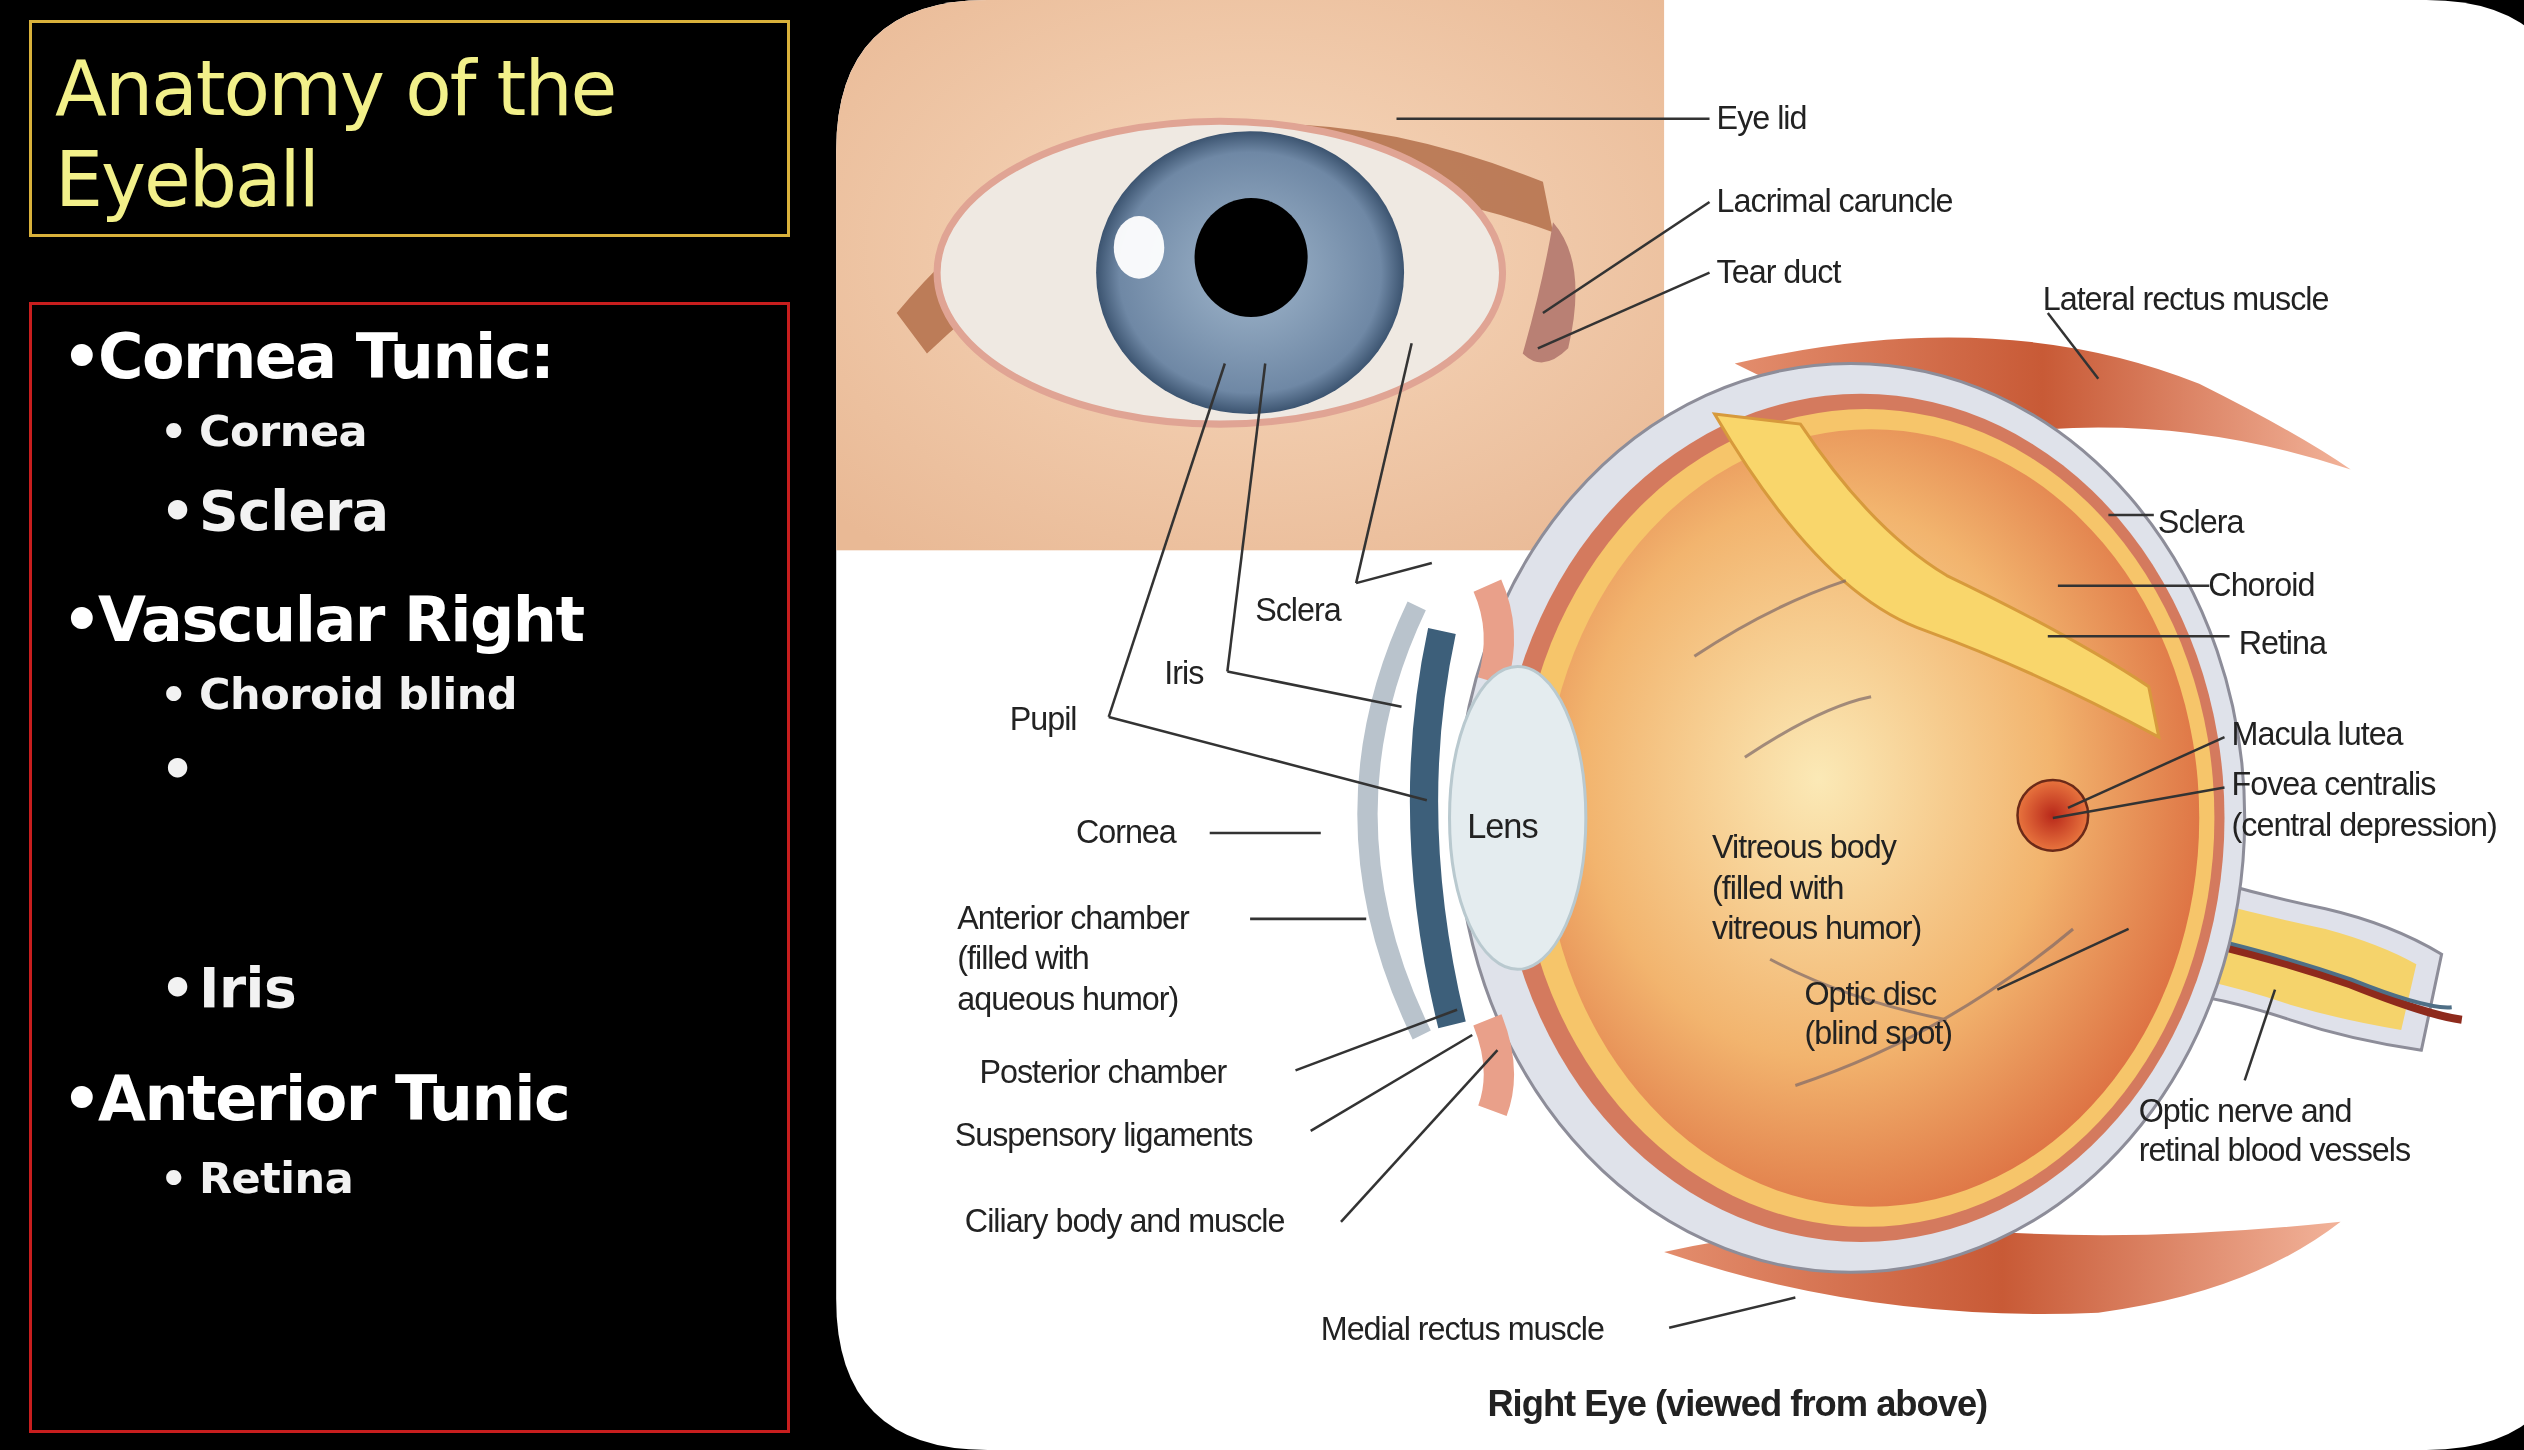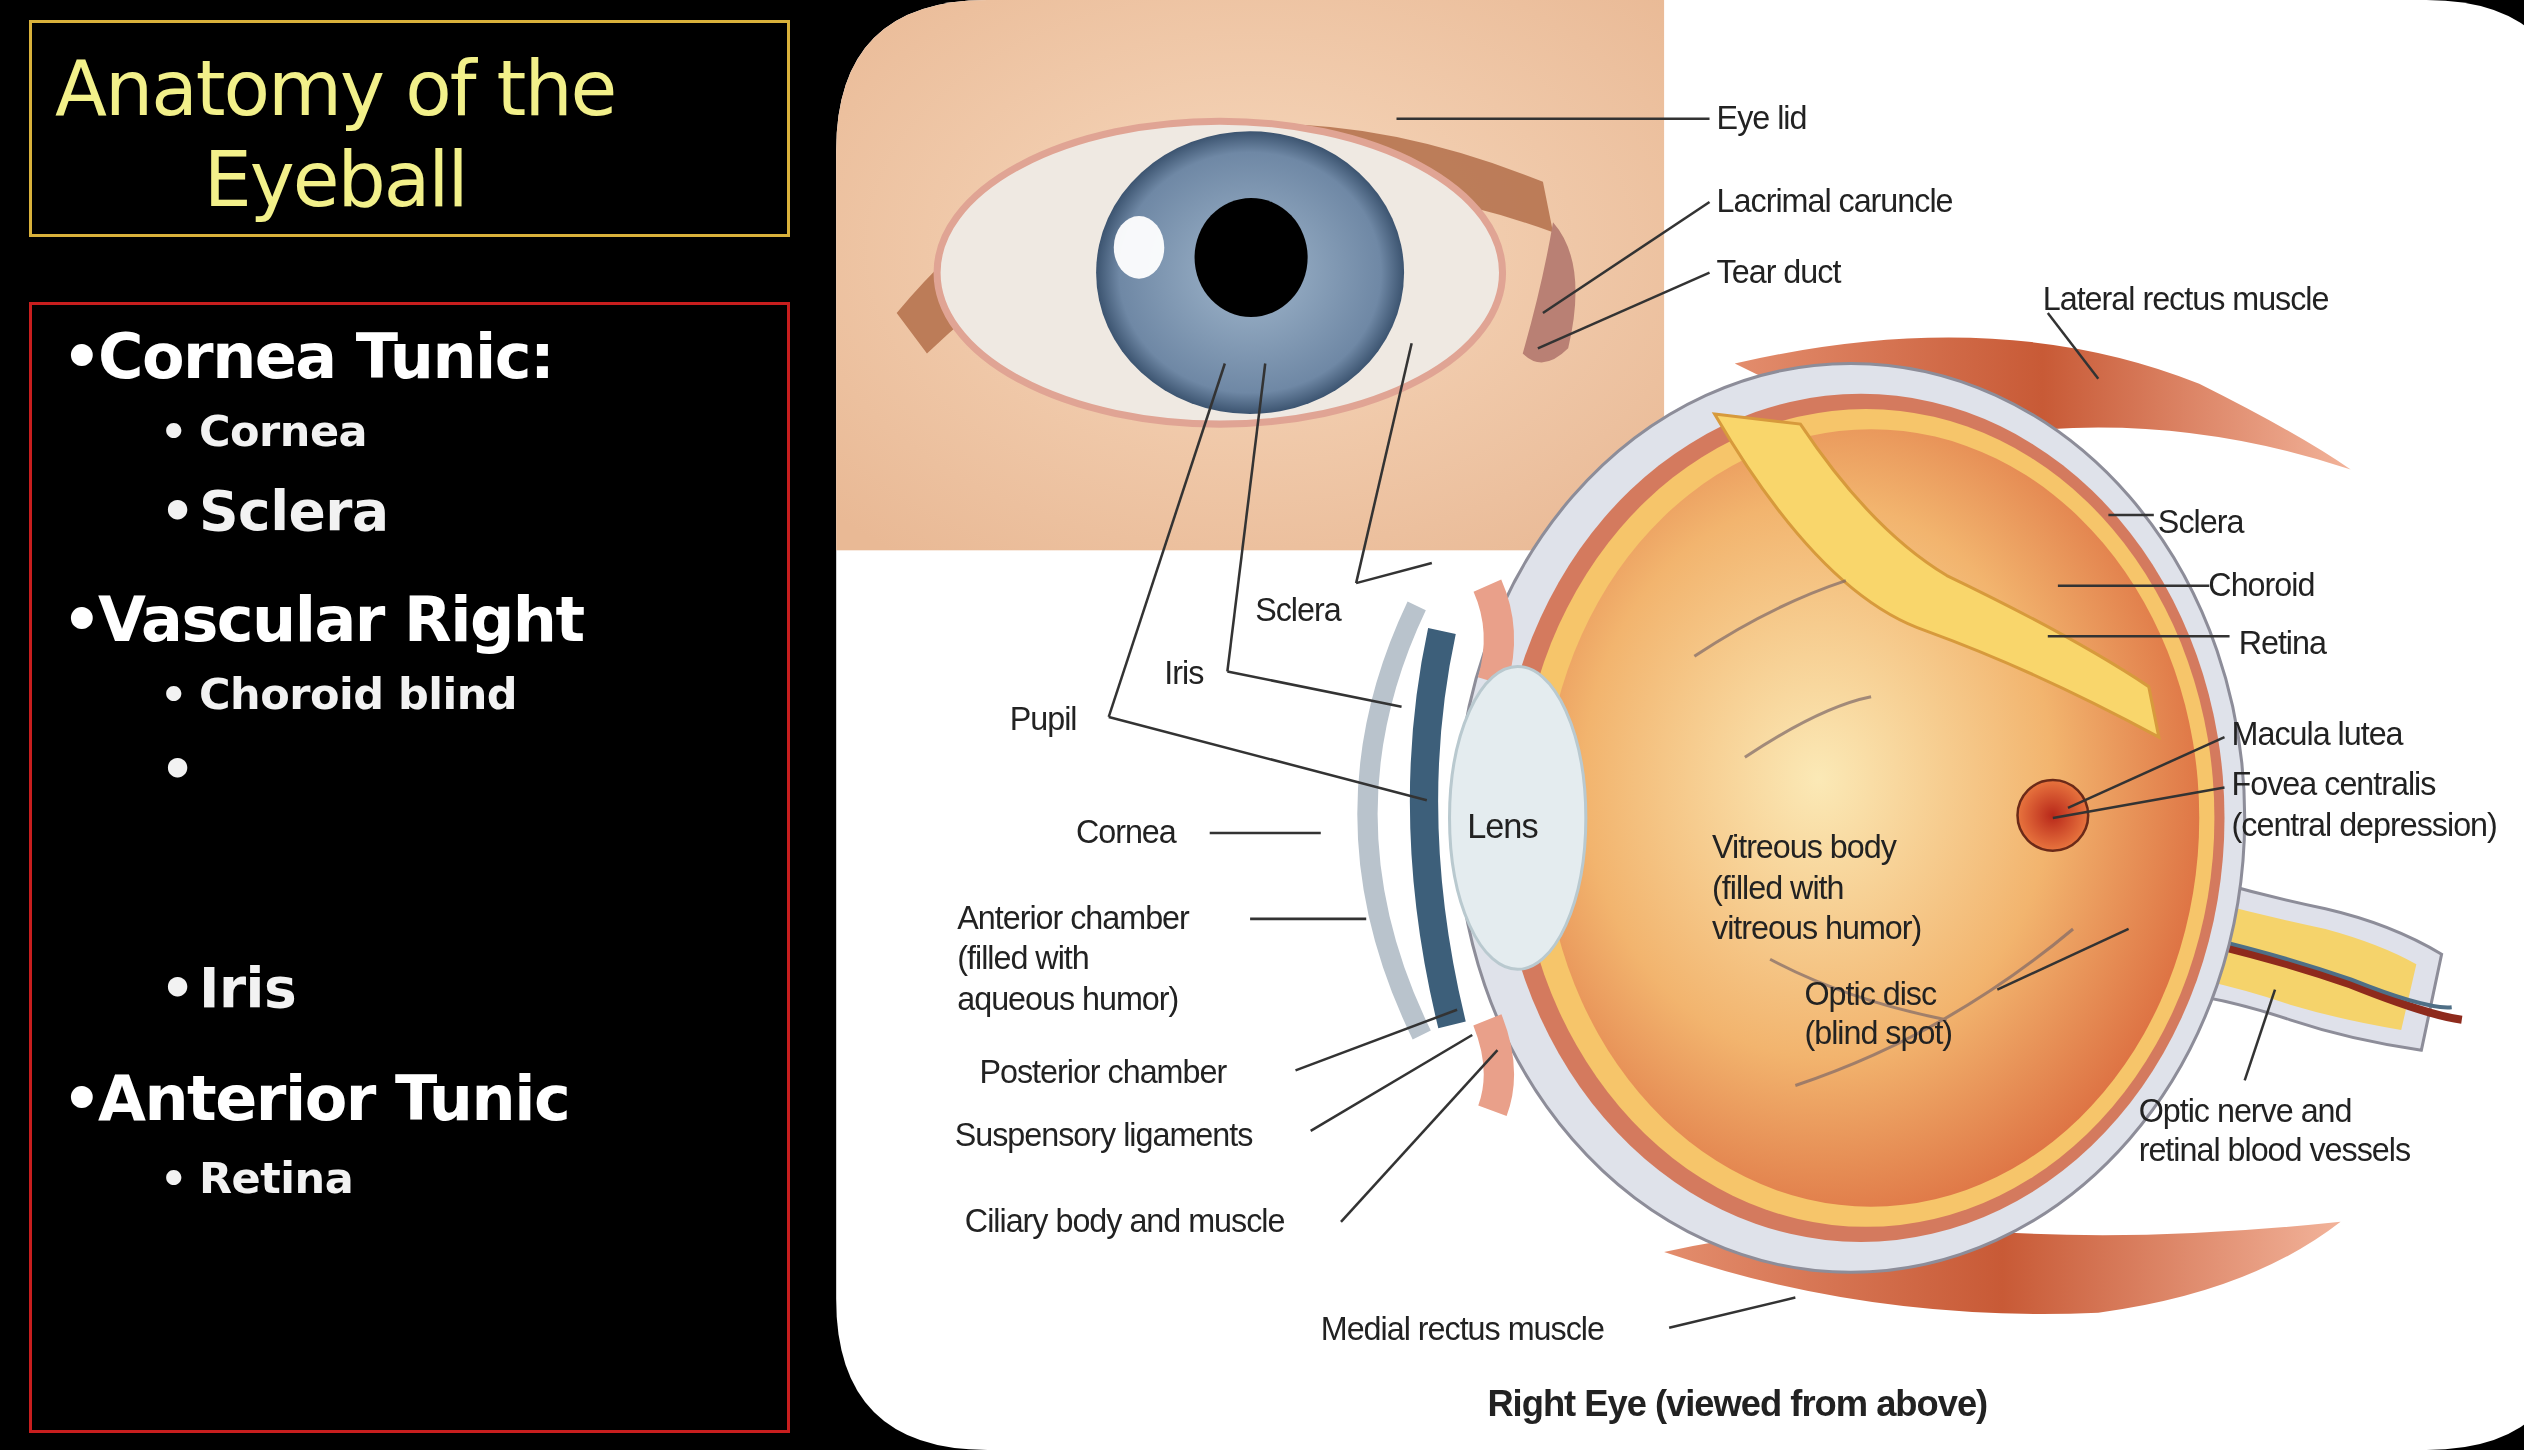--- a/index.html
+++ b/index.html
@@ -1,17 +1,17 @@
 <!DOCTYPE html>
 <html style="font-size:8px"><head>
 <meta charset="utf-8">
 <style>
   html, body { margin:0; padding:0; background:#000; }
   body { width:2577px; height:1450px; position:relative; overflow:hidden; font-family:"DejaVu Sans", sans-serif; }
-  .title-box { position:absolute; left:29px; top:20px; width:761px; height:217px; border:3.5px solid #d9b13b; box-sizing:border-box;text-align:center; }
+  .title-box { position:absolute; left:29px; top:20px; width:761px; height:217px; border:3.5px solid #d9b13b; box-sizing:border-box; }
   .title-text { position:absolute; left:23px; top:20px; color:#f2f08a; font-size:76px; line-height:91px; font-family:"DejaVu Sans", sans-serif; font-weight:normal; letter-spacing:-2px; white-space:pre-line; }
   .list-box { position:absolute; left:29px; top:302px; width:761px; height:1131px; border:3.5px solid #c81e1e; box-sizing:border-box; }
   .list { position:absolute; left:0; top:0; width:100%; }
   .l1 { position:absolute; left:66px; color:#fff; font-size:62px; font-weight:bold; letter-spacing:-1.5px; white-space:nowrap; }
   .l2 { position:absolute; left:167px; color:#f2f2f2; font-size:43px; font-weight:bold; letter-spacing:-0.5px; white-space:nowrap; }
   .l2.big { font-size:55px; letter-spacing:-1.5px; line-height:71px; white-space:pre-line; }
   .bullet1 { position:absolute; left:-36px; top:0; }
   .bullet2 { position:absolute; left:-39px; top:0; }
   .diagram-panel { position:absolute; left:836px; top:0; width:1741px; height:1450px; }
   .diagram-panel svg { position:absolute; left:0; top:0; }

